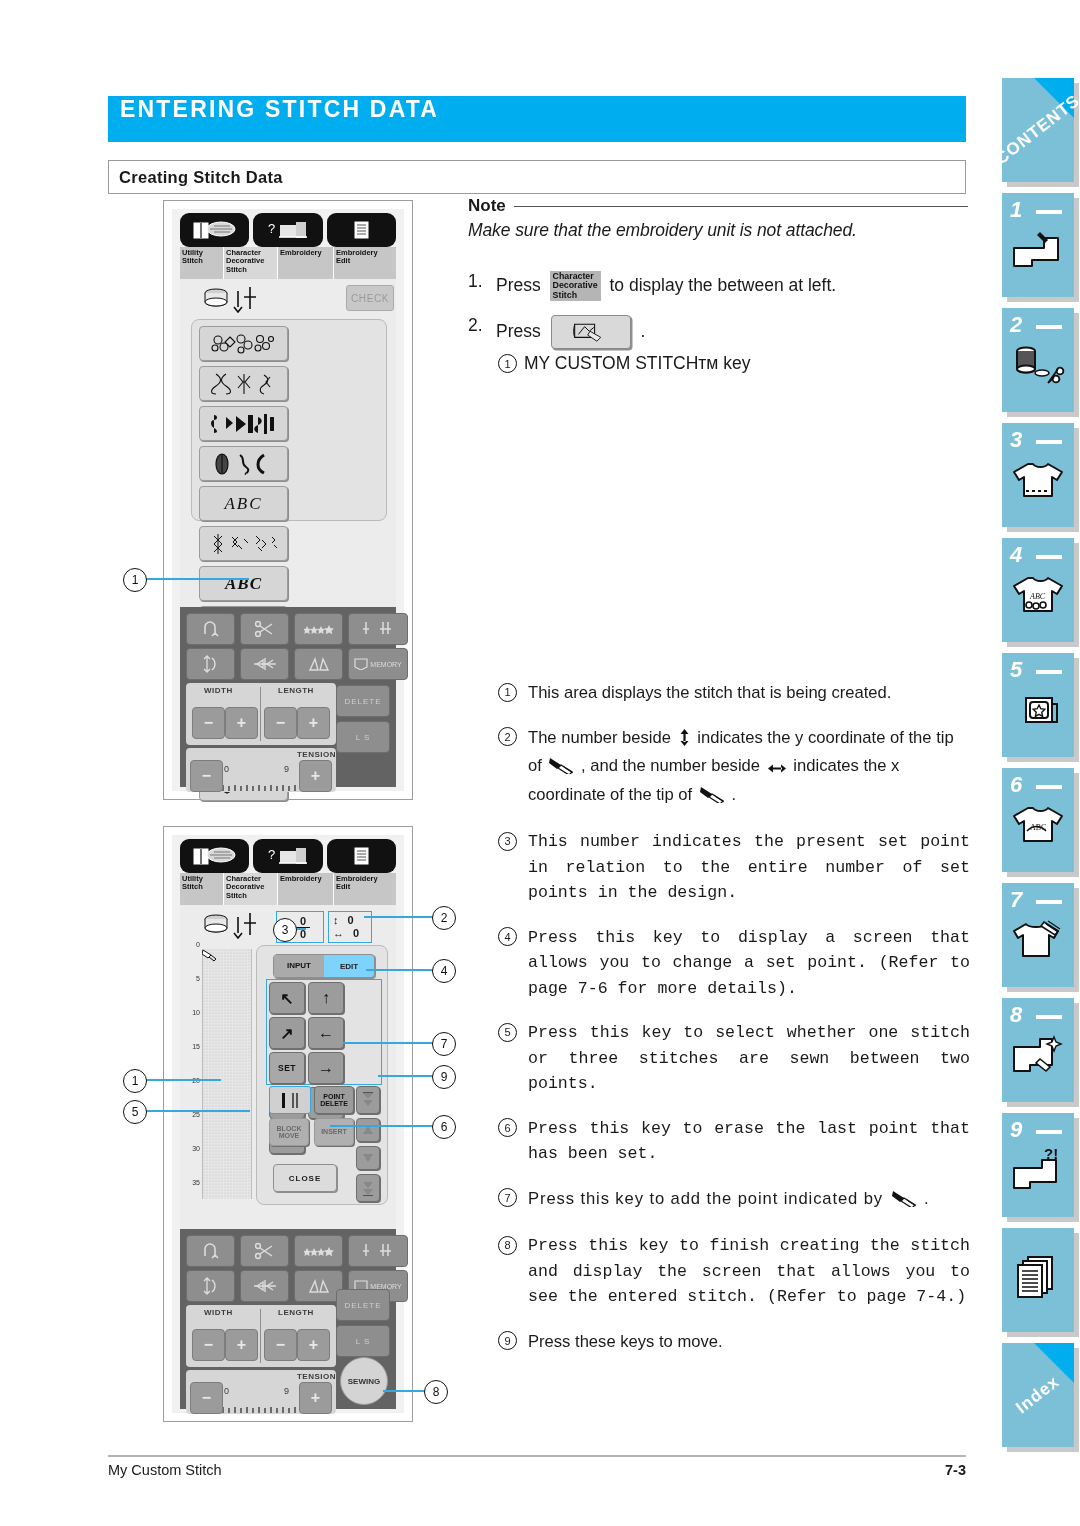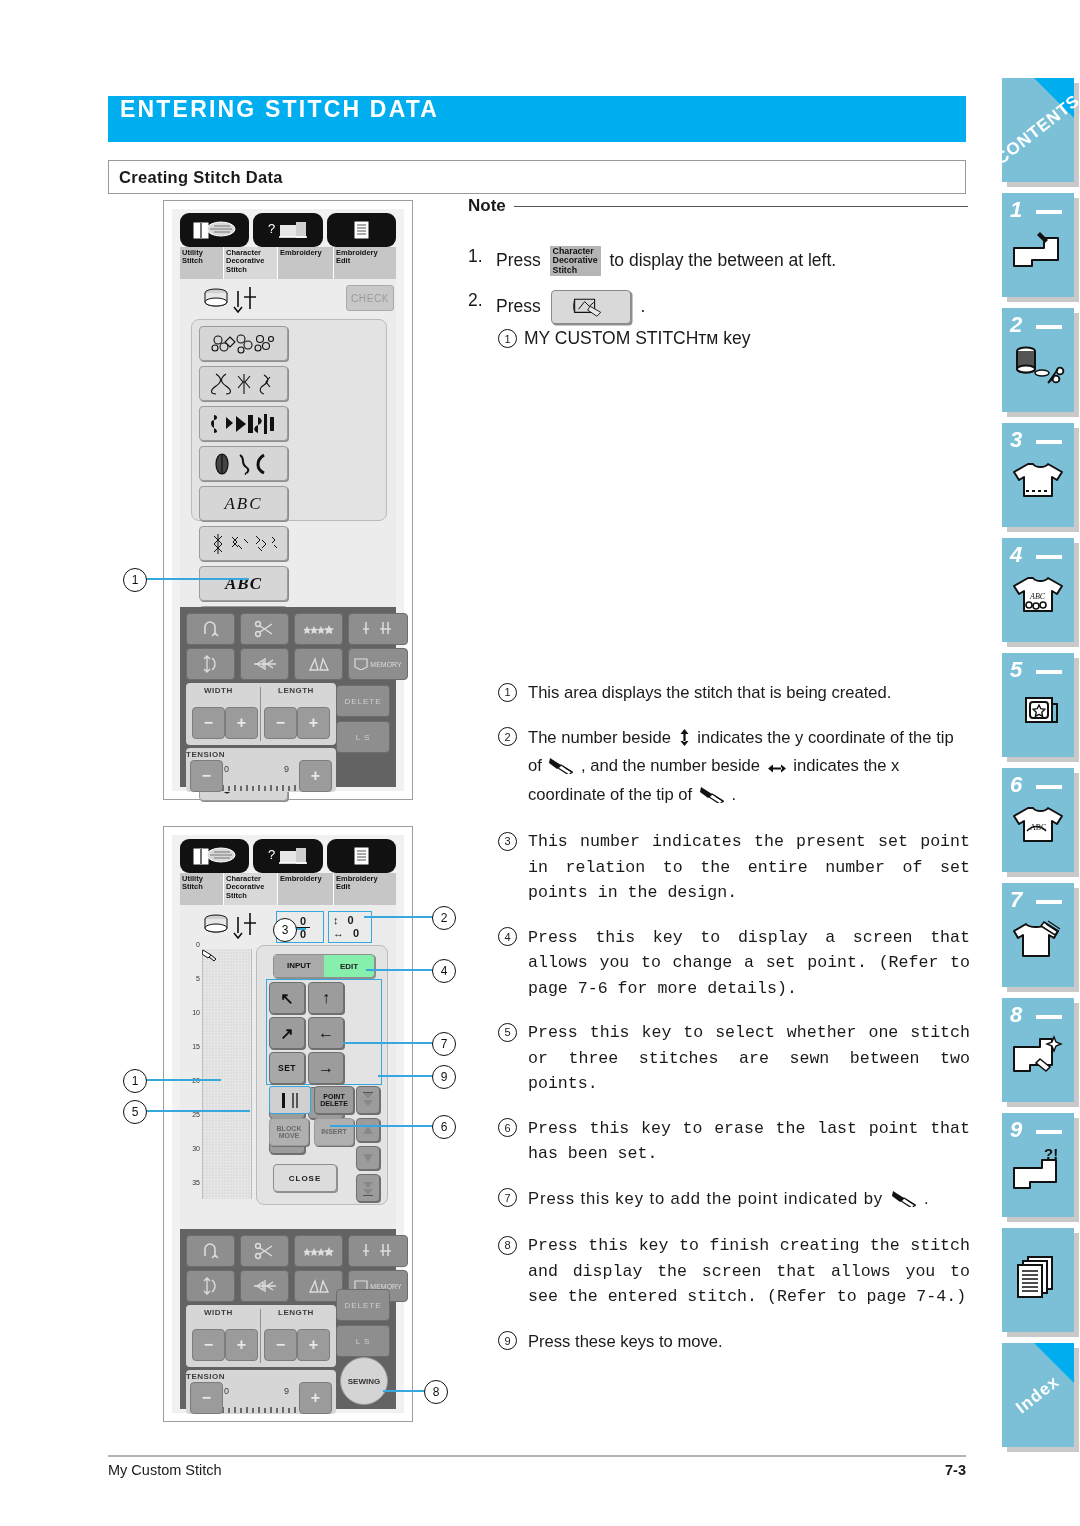--- a/index.html
+++ b/index.html
@@ -114,21 +114,21 @@
     position:absolute;left:6px;width:150px;height:62px;background:#d6d6d6;border-radius:4px;
   }
   .wlbox .lab{position:absolute;top:3px;font-size:8px;font-weight:bold;color:#3c3c3c;letter-spacing:.5px;}
   .wlbox .divider{position:absolute;left:74px;top:4px;width:1px;height:54px;background:#8e8e8e;}
   .pmkey{
     position:absolute;top:24px;width:31px;height:30px;background:#9b9b9b;border:1px solid #7d7d7d;
     border-radius:4px;display:flex;align-items:center;justify-content:center;
     color:#e8e8e8;font-size:16px;font-weight:bold;line-height:1;
   }
   .tenbox{position:absolute;left:6px;width:150px;height:44px;background:#d6d6d6;border-radius:4px;}
-  .tenbox .lab{position:absolute;left:0;right:0;top:2px;text-align:left;font-size:8px;font-weight:bold;color:#3c3c3c;letter-spacing:.5px;}
+  .tenbox .lab{position:absolute;left:0;right:0;top:2px;text-align:right;font-size:8px;font-weight:bold;color:#3c3c3c;letter-spacing:.5px;}
   .tenbox .n0{position:absolute;left:38px;top:16px;font-size:9px;color:#3c3c3c;}
   .tenbox .n9{position:absolute;left:98px;top:16px;font-size:9px;color:#3c3c3c;}
   .tenbox .ruler{position:absolute;left:36px;top:30px;width:76px;height:8px;}
   .rkey{
     position:absolute;right:6px;width:52px;height:30px;background:#8e8e8e;border:1px solid #6d6d6d;
     border-radius:4px;display:flex;align-items:center;justify-content:center;color:#cfcfcf;font-size:8px;letter-spacing:1px;
   }
   .sewbtn{
     position:absolute;right:8px;bottom:4px;width:46px;height:46px;border-radius:50%;
     background:#d4d4d4;border:1px solid #9b9b9b;
@@ -150,21 +150,21 @@
     background:#e6e6e6;border-left:1px solid #bdbdbd;border-right:1px solid #bdbdbd;
   }
   .ruler-y{position:absolute;left:10px;top:110px;width:20px;height:258px;}
   .ruler-y div{position:absolute;right:2px;font-size:7px;color:#333;}
 
   .ctrlbox{
     position:absolute;left:84px;top:110px;width:130px;height:258px;
     background:#e3e3e3;border:1px solid #bbb;border-radius:8px;
   }
   .iebtn{
-    position:absolute;left:16px;top:8px;width:100px;height:22px;background:#86efac;
+    position:absolute;left:16px;top:8px;width:100px;height:22px;background:#7dd3fc;
     border:1px solid #8f8f8f;border-radius:4px;box-shadow:1px 1px 0 #8d8d8d;
     display:flex;align-items:center;
   }
   .iebtn .seg{flex:1;text-align:center;font-size:8px;font-weight:bold;color:#222;}
   .iebtn .seg.act{background:#aaaaaa;height:100%;line-height:22px;color:#111;}
   .arrowpad{position:absolute;left:12px;top:36px;width:108px;height:98px;display:flex;flex-wrap:wrap;gap:3px;}
   .akey{
     width:34px;height:30px;background:#9c9c9c;border:1px solid #6f6f6f;border-radius:4px;
     box-shadow:1px 1px 0 #6f6f6f;display:flex;align-items:center;justify-content:center;
     color:#111;font-size:16px;font-weight:bold;
@@ -838,20 +838,21 @@
   <div class="leader" style="left:145px;top:1110px;width:105px;"></div>
 
   <div class="callout" style="left:424px;top:1380px;">8</div>
   <div class="leader" style="left:383px;top:1390px;width:43px;"></div>
 
   <div class="rcol">
     <div class="notehead">
       <span class="nlabel">Note</span>
       <span class="nrule"></span>
     </div>
+    <div class="noteitalic">Make sure that the embroidery unit is not attached.</div>
 
     <div class="steps">
       <div class="step">
         <span class="no">1.</span>
         <span>
           <span>Press</span>
           <span class="keychip">
             <span style="display:block">Character</span>
             <span style="display:block">Decorative</span>
             <span style="display:block">Stitch</span>

